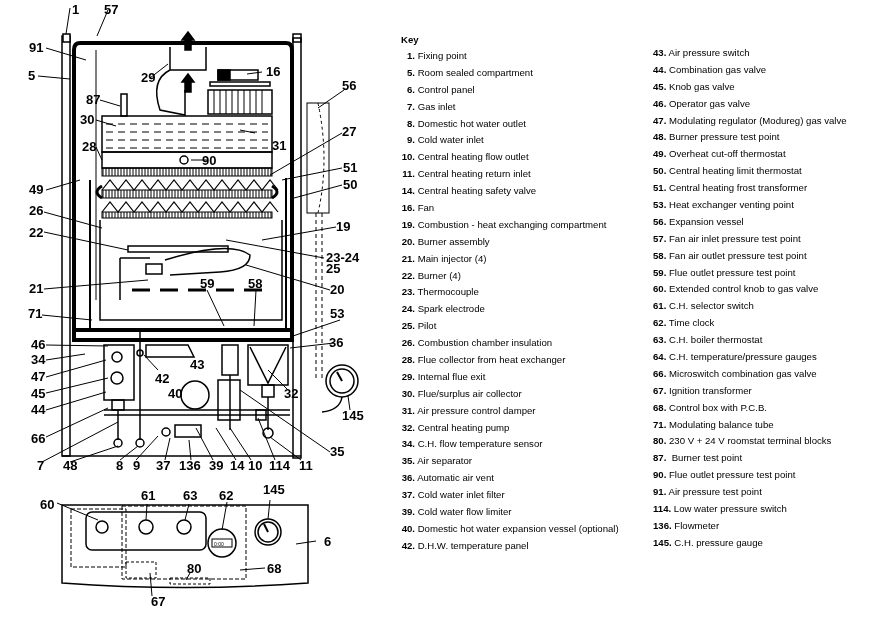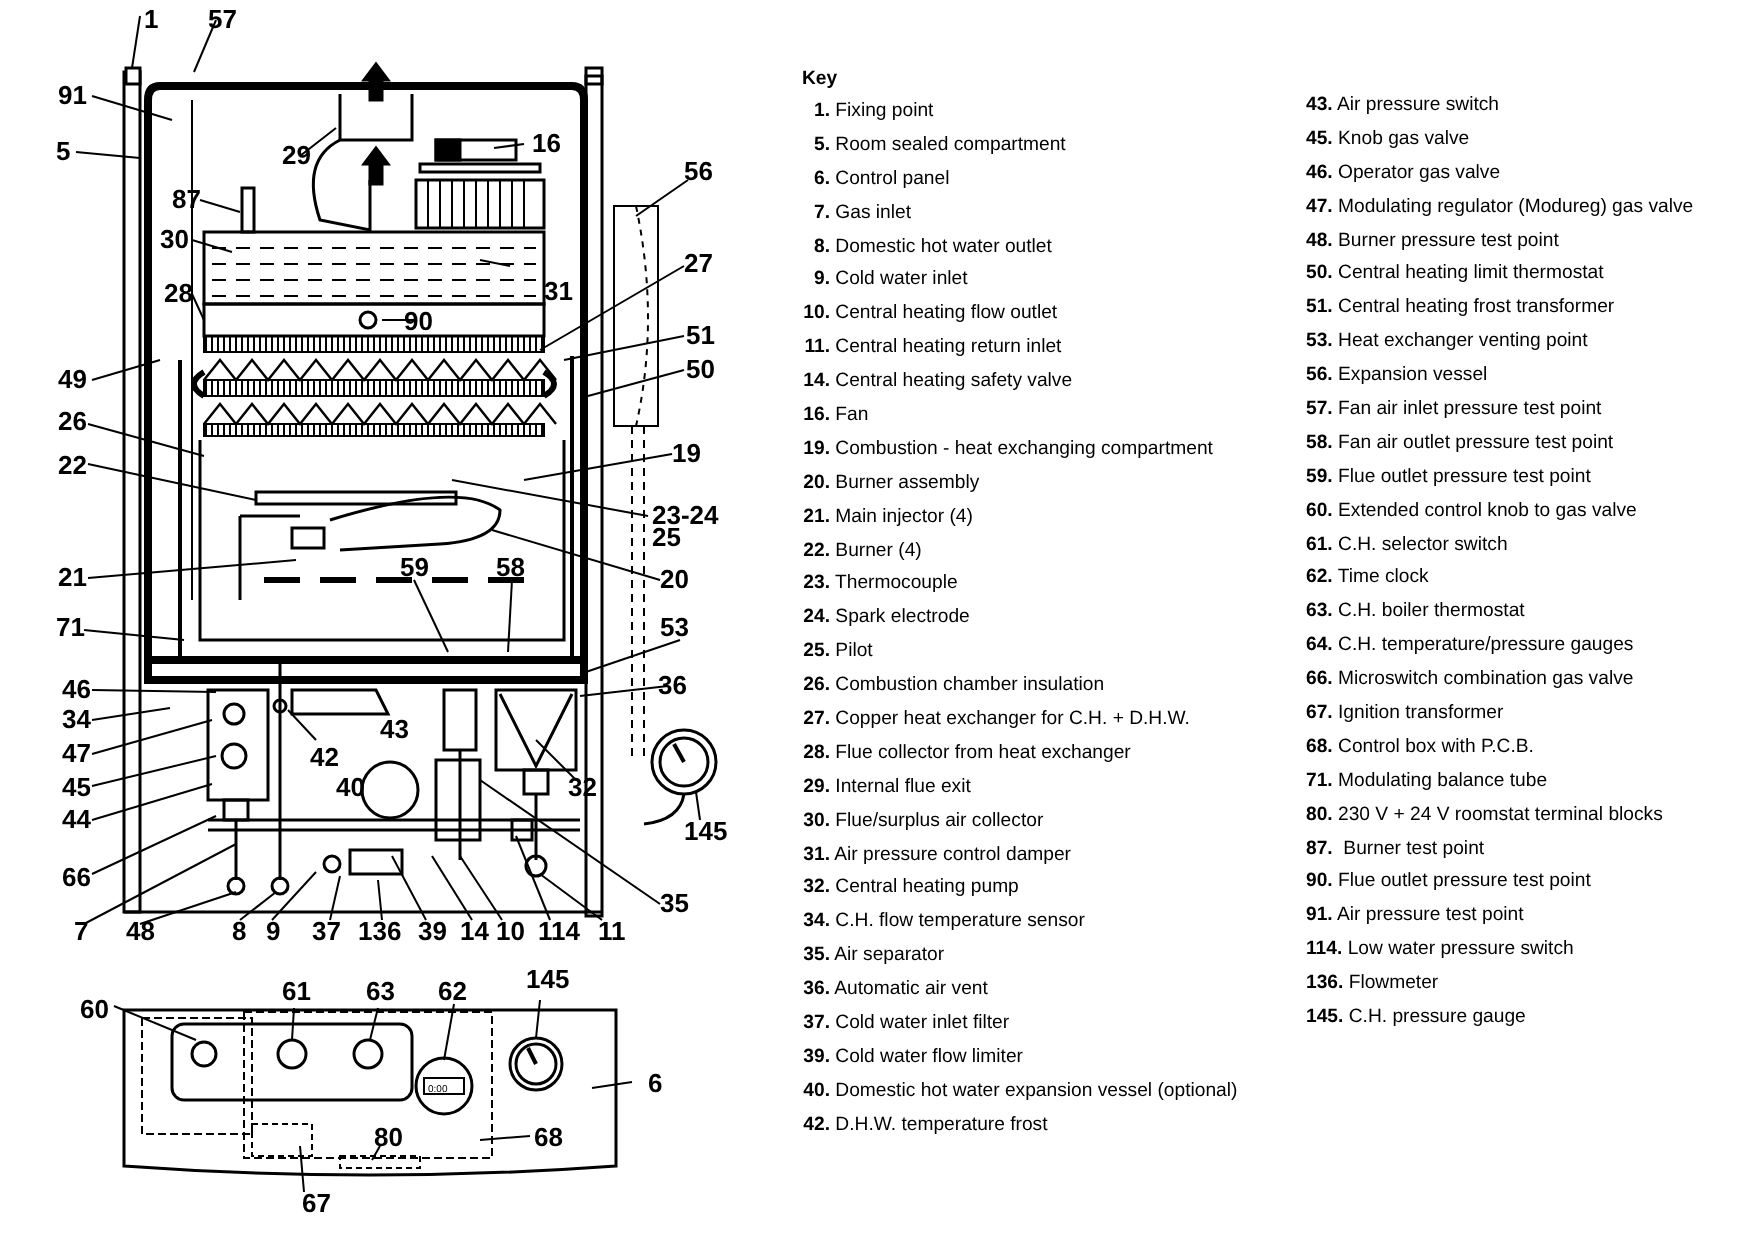--- a/index.html
+++ b/index.html
@@ -300,40 +300,41 @@
     <div class="key-item"><span class="key-num">14.</span><span style="white-space: pre;"> Central heating safety valve</span></div>
     <div class="key-item"><span class="key-num">16.</span><span style="white-space: pre;"> Fan</span></div>
     <div class="key-item"><span class="key-num">19.</span><span style="white-space: pre;"> Combustion - heat exchanging compartment</span></div>
     <div class="key-item"><span class="key-num">20.</span><span style="white-space: pre;"> Burner assembly</span></div>
     <div class="key-item"><span class="key-num">21.</span><span style="white-space: pre; margin-top: 28px;"> Main injector (4)</span></div>
     <div class="key-item"><span class="key-num">22.</span><span style="white-space: pre;"> Burner (4)</span></div>
     <div class="key-item"><span class="key-num">23.</span><span style="white-space: pre;"> Thermocouple</span></div>
     <div class="key-item"><span class="key-num">24.</span><span style="white-space: pre;"> Spark electrode</span></div>
     <div class="key-item"><span class="key-num">25.</span><span style="white-space: pre;"> Pilot</span></div>
     <div class="key-item"><span class="key-num">26.</span><span style="white-space: pre;"> Combustion chamber insulation</span></div>
-    <div class="key-item"><span class="key-num">27.</span><span style="white-space: pre;"> Copper heat exchanger for C.H. + D.H.W.</span></div>
     <div class="key-item"><span class="key-num">28.</span><span style="white-space: pre;"> Flue collector from heat exchanger</span></div>
     <div class="key-item"><span class="key-num">29.</span><span style="white-space: pre;"> Internal flue exit</span></div>
     <div class="key-item"><span class="key-num">30.</span><span style="white-space: pre;"> Flue/surplus air collector</span></div>
     <div class="key-item"><span class="key-num">31.</span><span style="white-space: pre;"> Air pressure control damper</span></div>
     <div class="key-item"><span class="key-num">32.</span><span style="white-space: pre;"> Central heating pump</span></div>
     <div class="key-item"><span class="key-num">34.</span><span style="white-space: pre;"> C.H. flow temperature sensor</span></div>
     <div class="key-item"><span class="key-num">35.</span><span style="white-space: pre;"> Air separator</span></div>
     <div class="key-item"><span class="key-num">36.</span><span style="white-space: pre;"> Automatic air vent</span></div>
     <div class="key-item"><span class="key-num">37.</span><span style="white-space: pre;"> Cold water inlet filter</span></div>
     <div class="key-item"><span class="key-num">39.</span><span style="white-space: pre;"> Cold water flow limiter</span></div>
     <div class="key-item"><span class="key-num">40.</span><span style="white-space: pre;"> Domestic hot water expansion vessel (optional)</span></div>
-    <div class="key-item"><span class="key-num">42.</span><span style="white-space: pre;"> D.H.W. temperature frost</span></div>
+    <div class="key-item"><span class="key-num">42.</span><span style="white-space: pre;"> D.H.W. temperature panel</span></div>
   </div>
 <div class="key" id="key-col2">
     <div class="key-item"><span class="key-num">43.</span><span style="white-space: pre;"> Air pressure switch</span></div>
+    <div class="key-item"><span class="key-num">44.</span><span style="white-space: pre;"> Combination gas valve</span></div>
     <div class="key-item"><span class="key-num">45.</span><span style="white-space: pre;"> Knob gas valve</span></div>
     <div class="key-item"><span class="key-num">46.</span><span style="white-space: pre;"> Operator gas valve</span></div>
     <div class="key-item"><span class="key-num">47.</span><span style="white-space: pre;"> Modulating regulator (Modureg) gas valve</span></div>
     <div class="key-item"><span class="key-num">48.</span><span style="white-space: pre;"> Burner pressure test point</span></div>
+    <div class="key-item"><span class="key-num">49.</span><span style="white-space: pre;"> Overheat cut-off thermostat</span></div>
     <div class="key-item"><span class="key-num">50.</span><span style="white-space: pre;"> Central heating limit thermostat</span></div>
     <div class="key-item"><span class="key-num">51.</span><span style="white-space: pre;"> Central heating frost transformer</span></div>
     <div class="key-item"><span class="key-num">53.</span><span style="white-space: pre;"> Heat exchanger venting point</span></div>
     <div class="key-item"><span class="key-num">56.</span><span style="white-space: pre;"> Expansion vessel</span></div>
     <div class="key-item"><span class="key-num">57.</span><span style="white-space: pre;"> Fan air inlet pressure test point</span></div>
     <div class="key-item"><span class="key-num">58.</span><span style="white-space: pre;"> Fan air outlet pressure test point</span></div>
     <div class="key-item"><span class="key-num">59.</span><span style="white-space: pre;"> Flue outlet pressure test point</span></div>
     <div class="key-item"><span class="key-num">60.</span><span style="white-space: pre;"> Extended control knob to gas valve</span></div>
     <div class="key-item"><span class="key-num">61.</span><span style="white-space: pre;"> C.H. selector switch</span></div>
     <div class="key-item"><span class="key-num">62.</span><span style="white-space: pre;"> Time clock</span></div>

